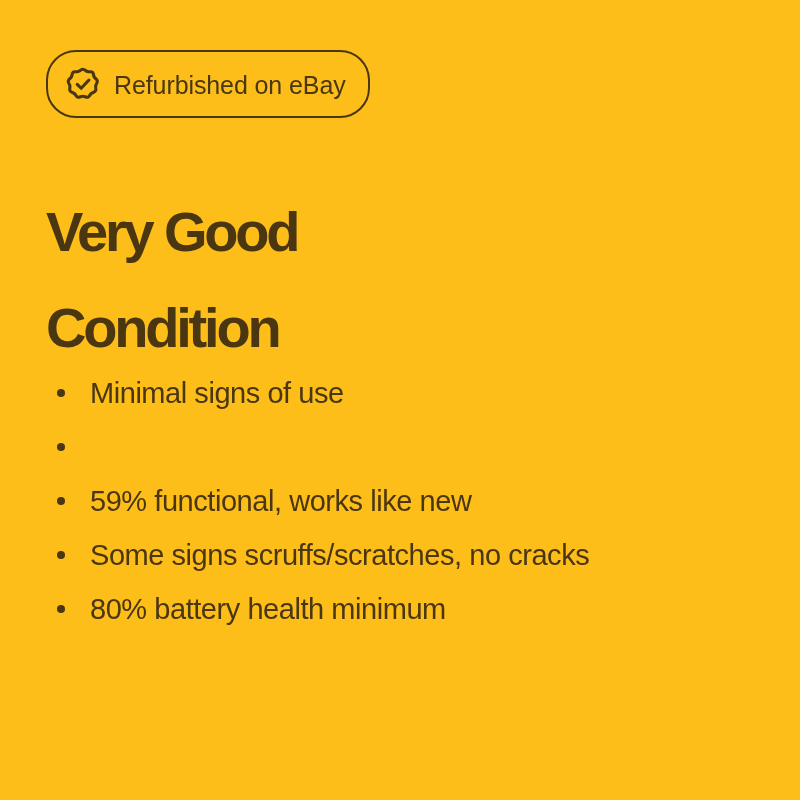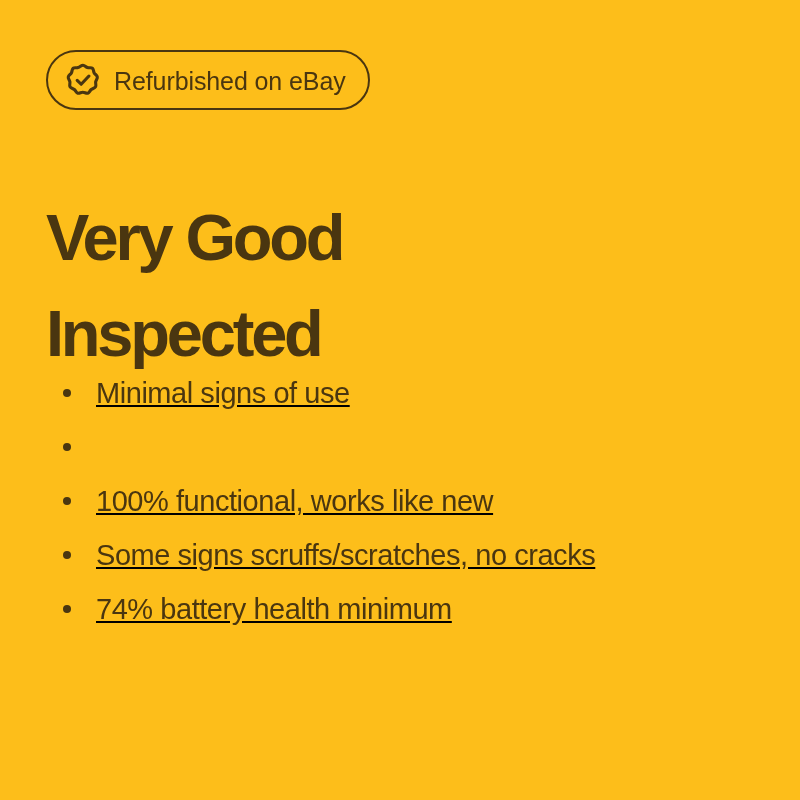--- a/index.html
+++ b/index.html
@@ -20,21 +20,21 @@
     height: 800px;
     background: #FDBE1A;
     box-sizing: border-box;
   }
 
   
   #badge-pill {
     position: absolute;
     left: 46px;
     top: 50px;
-    height: 60px;
+    height: 68px;
     box-sizing: border-box;
     border: 2px solid #4A3610;
     border-radius: 30px;
     display: flex;
     align-items: center;
     padding: 0 22px 0 18px;
     gap: 14px;
   }
 
   #badge-icon {
@@ -54,42 +54,41 @@
     top: 1px;
   }
 
   
   #heading {
     position: absolute;
     left: 46px;
     top: 146px;
     width: 700px;
     color: #4A3610;
-    font-size: 65px;
+    font-size: 56px;
     line-height: 96px;
     font-weight: bold;
     letter-spacing: -3.2px;
     font-stretch: condensed;
   }
 
   #heading .hline {
     display: block;
     white-space: nowrap;
   }
 
   
   #feature-list {
     position: absolute;
-    left: 52px;
+    left: 46px;
     top: 366px;
     width: 720px;
     margin: 0;
     padding: 0;
     list-style: none;
-    text-decoration: underline;
   }
 
   #feature-list li {
     position: relative;
     height: 54px;
     padding-left: 44px;
     display: flex;
     align-items: center;
     color: #4A3610;
     font-size: 29px;
@@ -135,38 +134,38 @@
                c1.2 -2.1 0.6 -5.0 2.5 -6.6
                c1.9 -1.6 4.5 -0.2 6.9 -0.9
                C20 5.8 21.4 3.2 24 3.2 Z" fill="none" stroke="#4A3610" stroke-width="4.4" stroke-linejoin="round"></path>
       <path d="M15.8 24.4 L21.4 30.0 L32.4 18.4" fill="none" stroke="#4A3610" stroke-width="4.4" stroke-linecap="round" stroke-linejoin="round"></path>
     </svg>
     <span id="badge-label">Refurbished on eBay</span>
   </div>
 
   <h1 id="heading">
     <span class="hline">Very Good</span>
-    <span class="hline">Inspected</span>
+    <span class="hline">Condition</span>
   </h1>
 
   <ul id="feature-list">
     <li>
       <span class="dot"></span>
       <span>Minimal signs of use</span>
     </li>
     <li>
       <span class="dot"></span>
     </li>
     <li>
       <span class="dot"></span>
-      <span>100% functional, works like new</span>
+      <span>59% functional, works like new</span>
     </li>
     <li>
       <span class="dot"></span>
       <span>Some signs scruffs/scratches, no cracks</span>
     </li>
     <li>
       <span class="dot"></span>
-      <span>74% battery health minimum</span>
+      <span>80% battery health minimum</span>
     </li>
   </ul>
 
 </div>
 
 </body></html>

